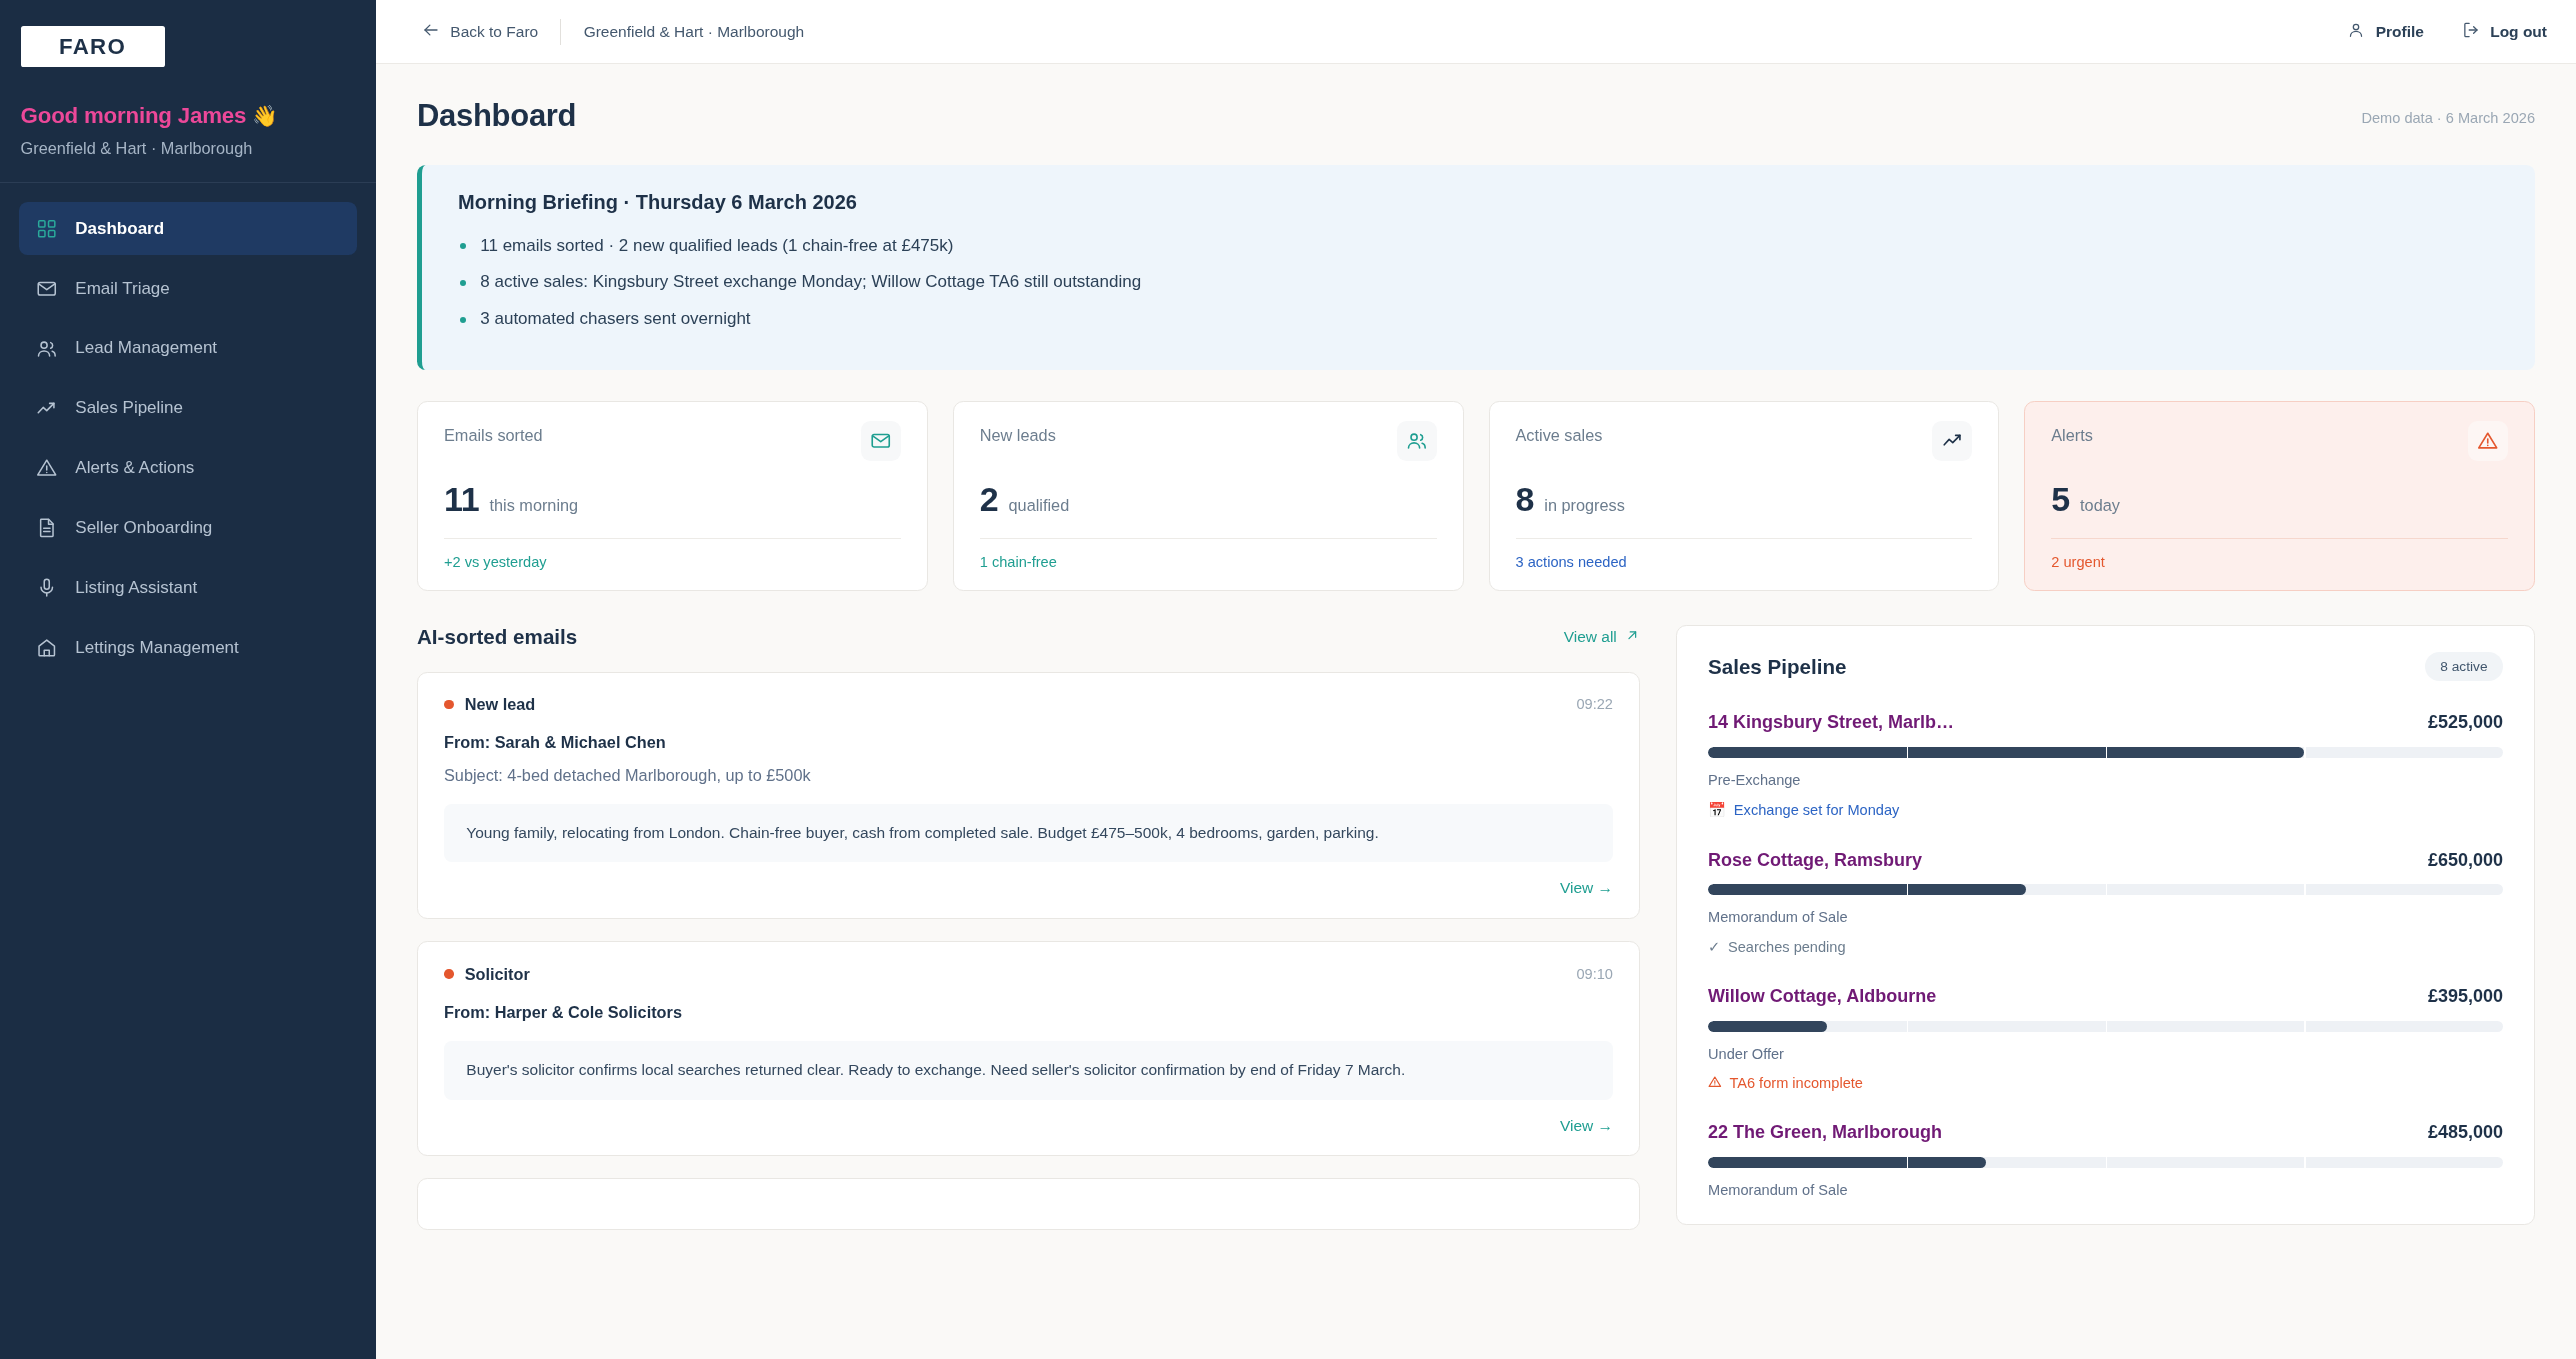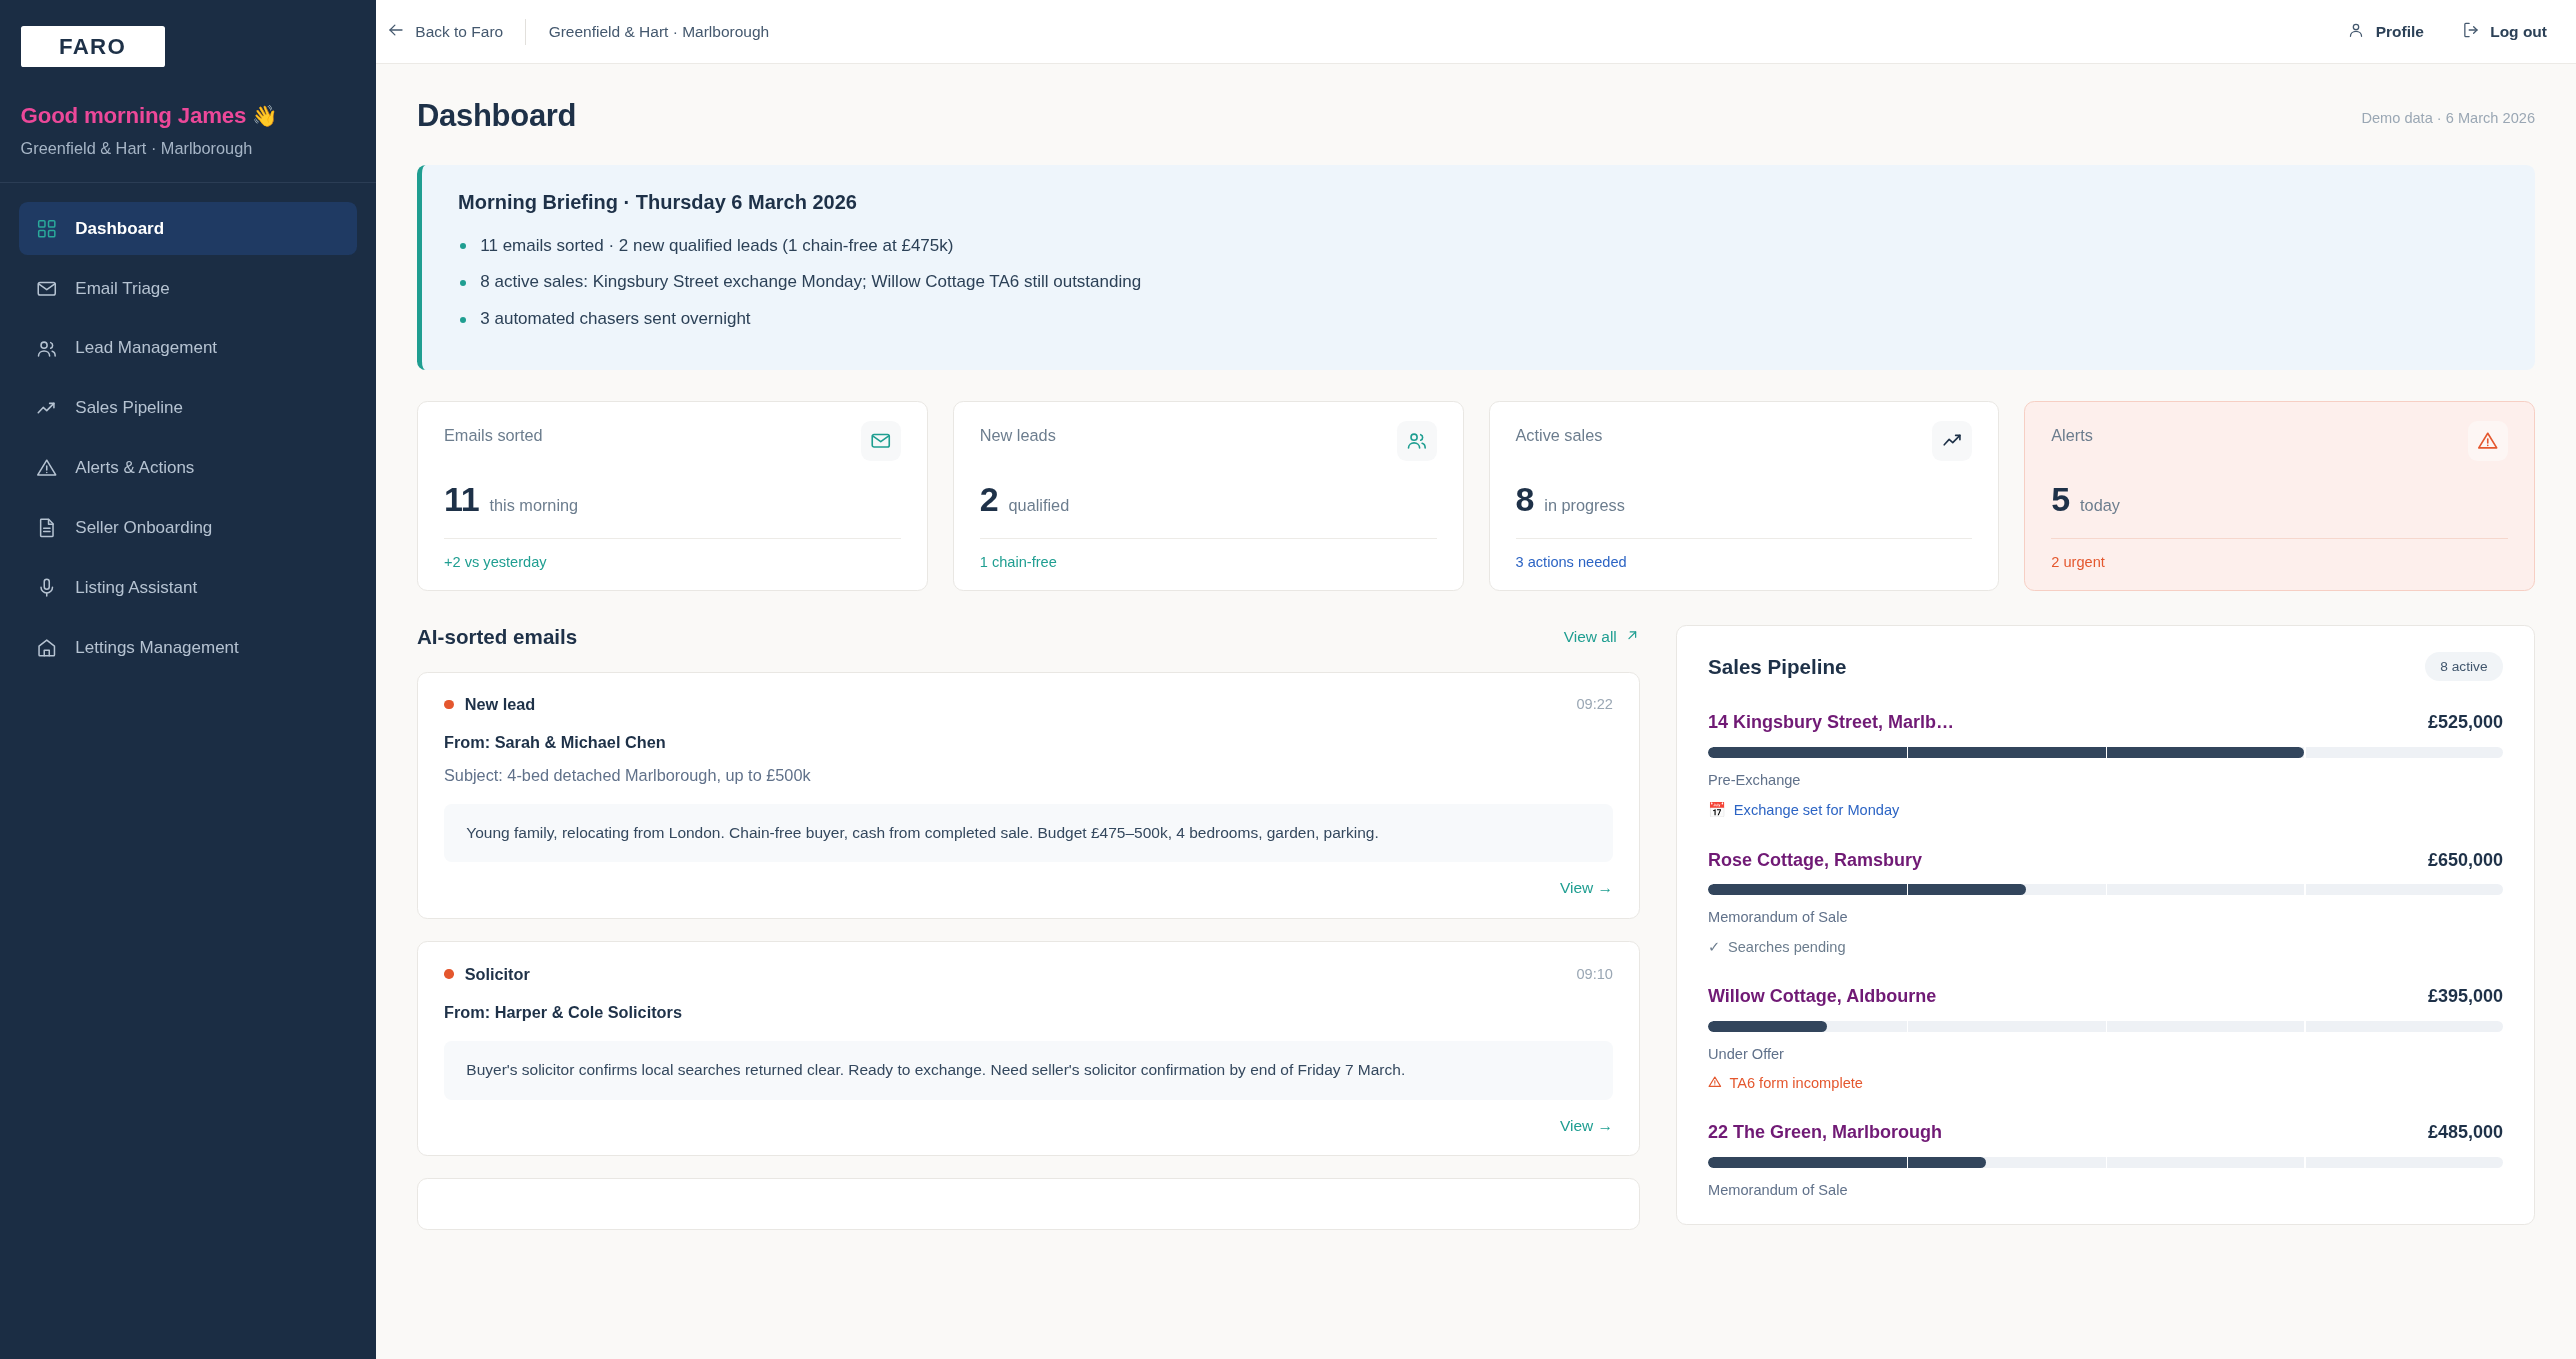--- a/index.html
+++ b/index.html
@@ -55,21 +55,21 @@
   .ico svg { width: 21.5px; height: 21.5px; fill: none; stroke: #b6c3d2; stroke-width: 1.7; stroke-linecap: round; stroke-linejoin: round; }
 
   
   .main { flex: 1; display: flex; flex-direction: column; background: #faf9f7; min-width: 0; }
 
   .topbar {
     height: 64px; flex: 0 0 64px;
     background: #ffffff;
     border-bottom: 0.9px solid #eceaE6;
     display: flex; align-items: center;
-    padding: 0 29px 0 11px;
+    padding: 0 29px 0 46px;
   }
   .tb-left { display: flex; align-items: center; gap: 0; }
   .back-link {
     display: flex; align-items: center; gap: 10.3px;
     color: #44586e; font-size: 15.5px; cursor: pointer;
     padding-right: 22.3px;
   }
   .vsep { width: 0.9px; height: 26px; background: #e2e0dc; }
   .crumb { color: #44586e; font-size: 15.5px; padding-left: 22.3px; }
   .tb-right { margin-left: auto; display: flex; align-items: flex-end; gap: 38px; font-weight: bold; }

